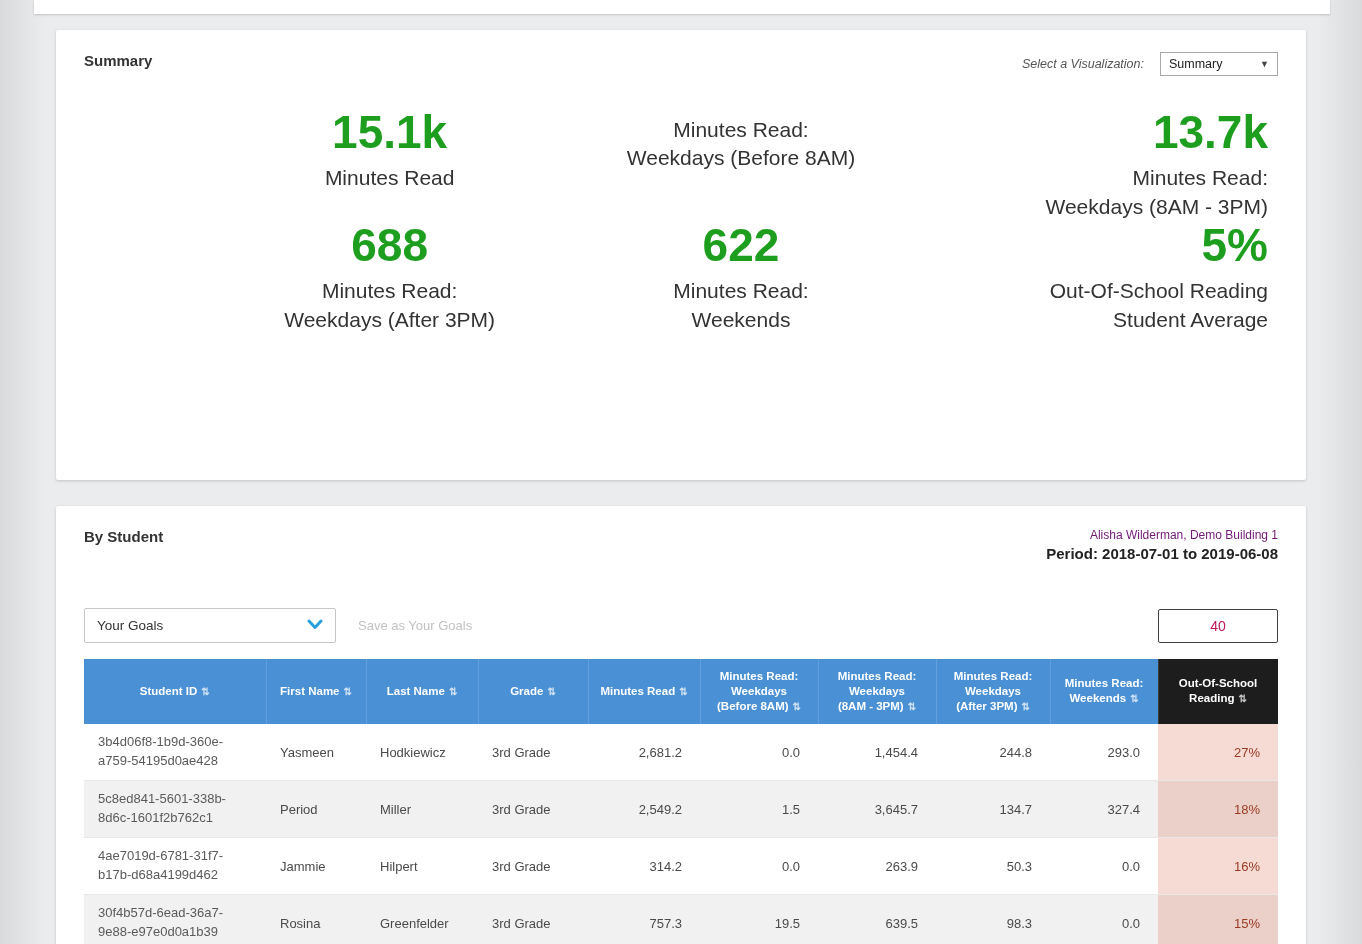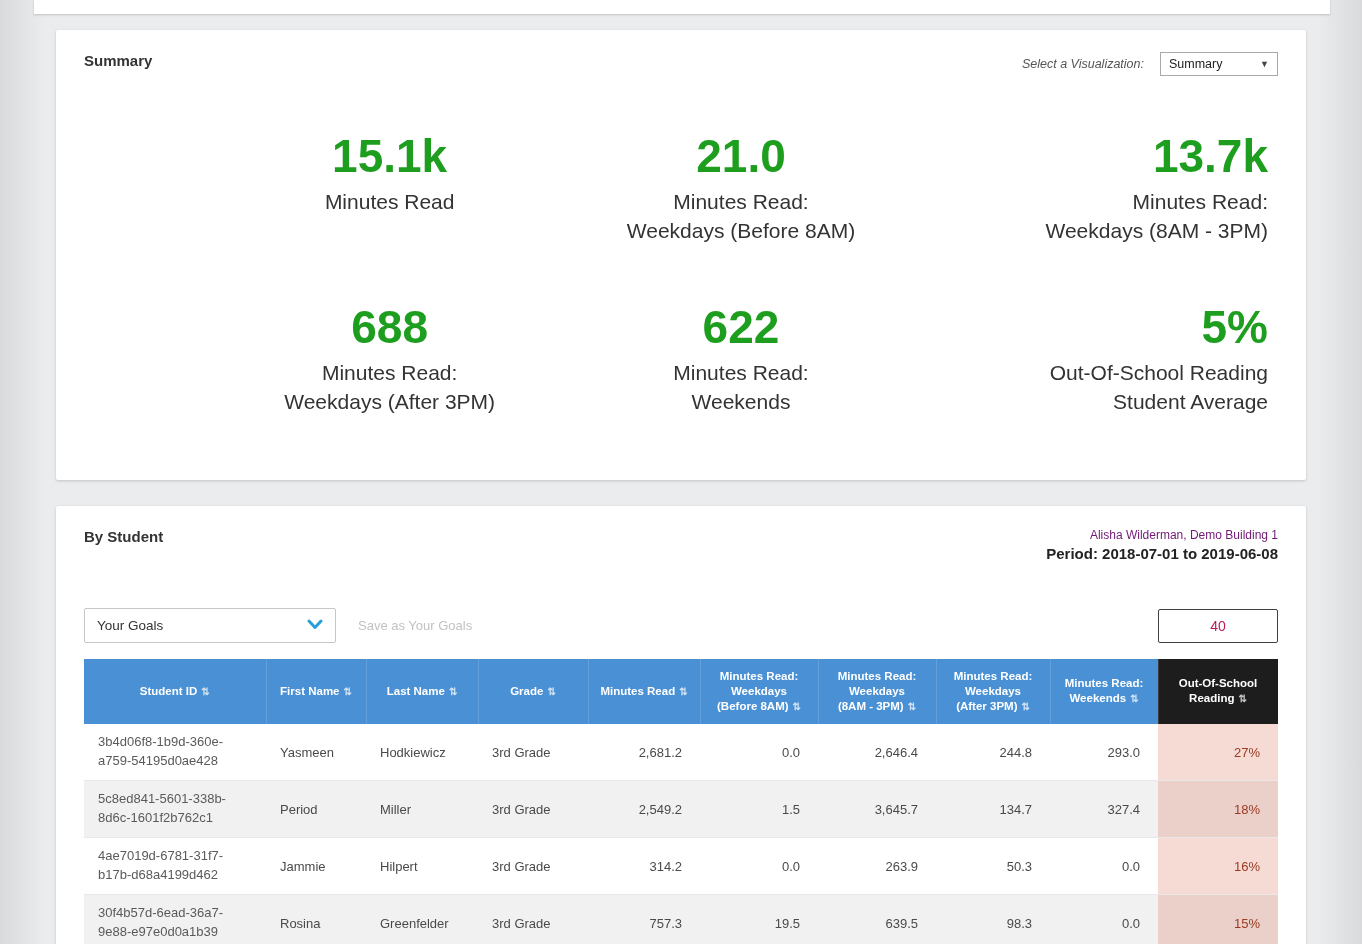--- a/index.html
+++ b/index.html
@@ -31,21 +31,21 @@
     display: inline-flex; align-items: center; justify-content: space-between;
     width: 118px; height: 24px; padding: 0 8px;
     border: 1px solid #a9a9a9; background: #fff; font-size: 12.5px; color: #222;
     cursor: pointer;
   }
   .viz-caret { font-size: 9px; color: #444; margin-left: 8px; }
 
   
   .stats-grid {
     display: grid; grid-template-columns: 1fr 1fr 1fr;
-    row-gap: 58px; margin-top: 56px; padding: 0 10px 30px 130px;
+    margin-top: 32px; padding: 0 10px 30px 130px;
   }
   .stat { text-align: center; }
   .stat.align-right { text-align: right; }
   .stat-value { font-size: 46px; font-weight: 700; color: var(--stat-green, #1e9e1e); line-height: 1.05; }
   .stat-label { font-size: 21px; color: #333; margin-top: 8px; line-height: 1.35; white-space: pre-line; }
 
   
   .period-block { text-align: right; }
   .period-context { font-size: 12px; color: #701a75; }
   .period-range { font-size: 15px; font-weight: 700; color: #222; margin-top: 3px; }
@@ -120,21 +120,20 @@
       </span>
     </div>
   </div>
 
   <div class="stats-grid">
     <div class="stat">
       <div class="stat-value">15.1k</div>
       <div class="stat-label">Minutes Read</div>
     </div>
     <div class="stat">
-      <div class="stat-value">21.0</div>
       <div class="stat-label">Minutes Read:
 Weekdays (Before 8AM)</div>
     </div>
     <div class="stat align-right">
       <div class="stat-value">13.7k</div>
       <div class="stat-label">Minutes Read:
 Weekdays (8AM - 3PM)</div>
     </div>
     <div class="stat">
       <div class="stat-value">688</div>
@@ -200,21 +199,21 @@
         </tr>
     </thead>
     <tbody>
         <tr>
           <td>3b4d06f8-1b9d-360e-a759-54195d0ae428</td>
           <td>Yasmeen</td>
           <td>Hodkiewicz</td>
           <td>3rd Grade</td>
           <td>2,681.2</td>
           <td>0.0</td>
-          <td>2,646.4</td>
+          <td>1,454.4</td>
           <td>244.8</td>
           <td>293.0</td>
           <td>27%</td>
         </tr>
         <tr>
           <td>5c8ed841-5601-338b-8d6c-1601f2b762c1</td>
           <td>Period</td>
           <td>Miller</td>
           <td>3rd Grade</td>
           <td>2,549.2</td>

